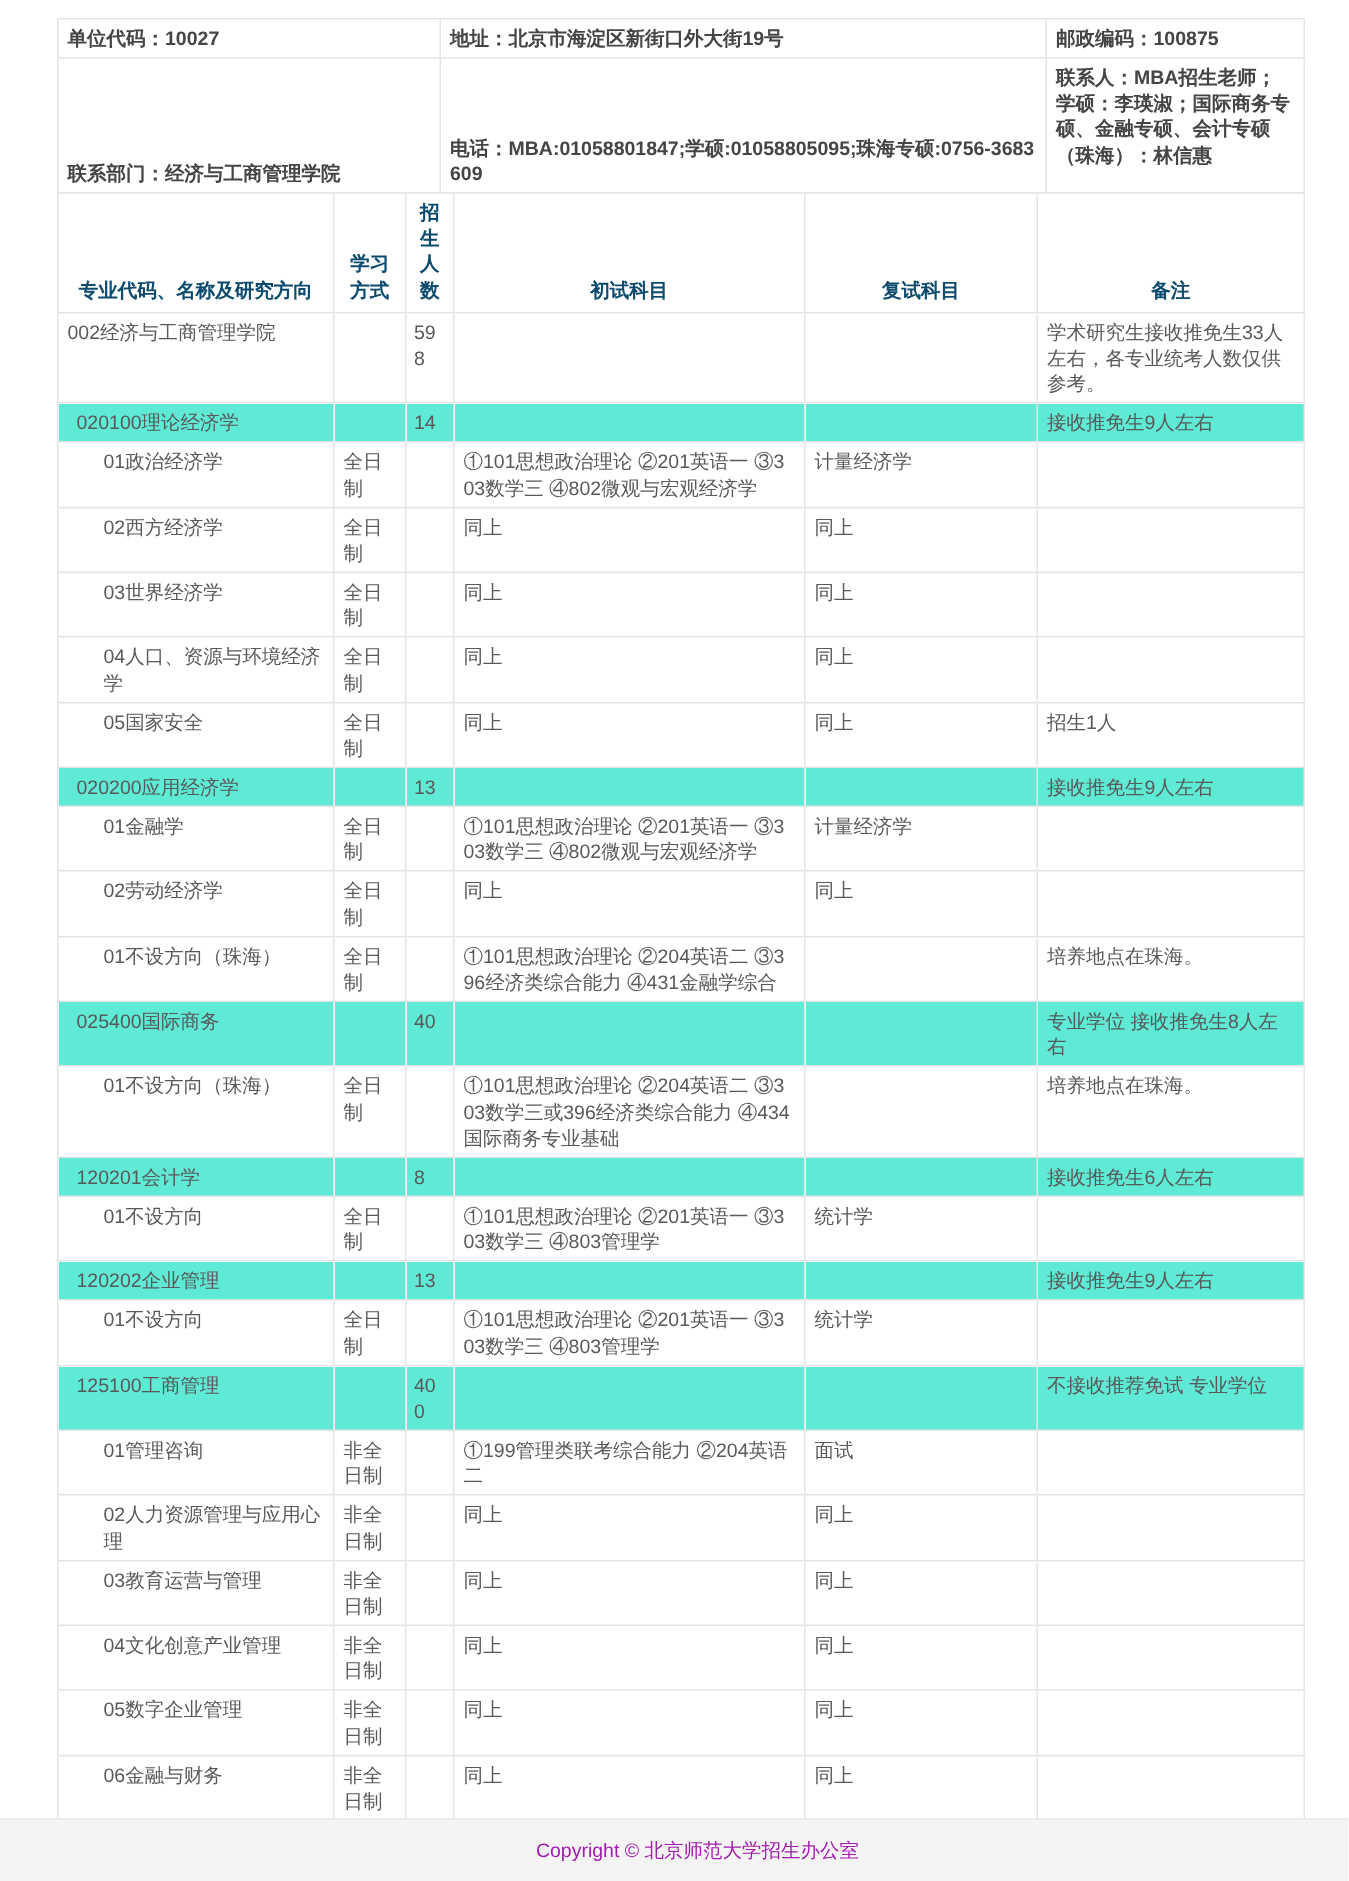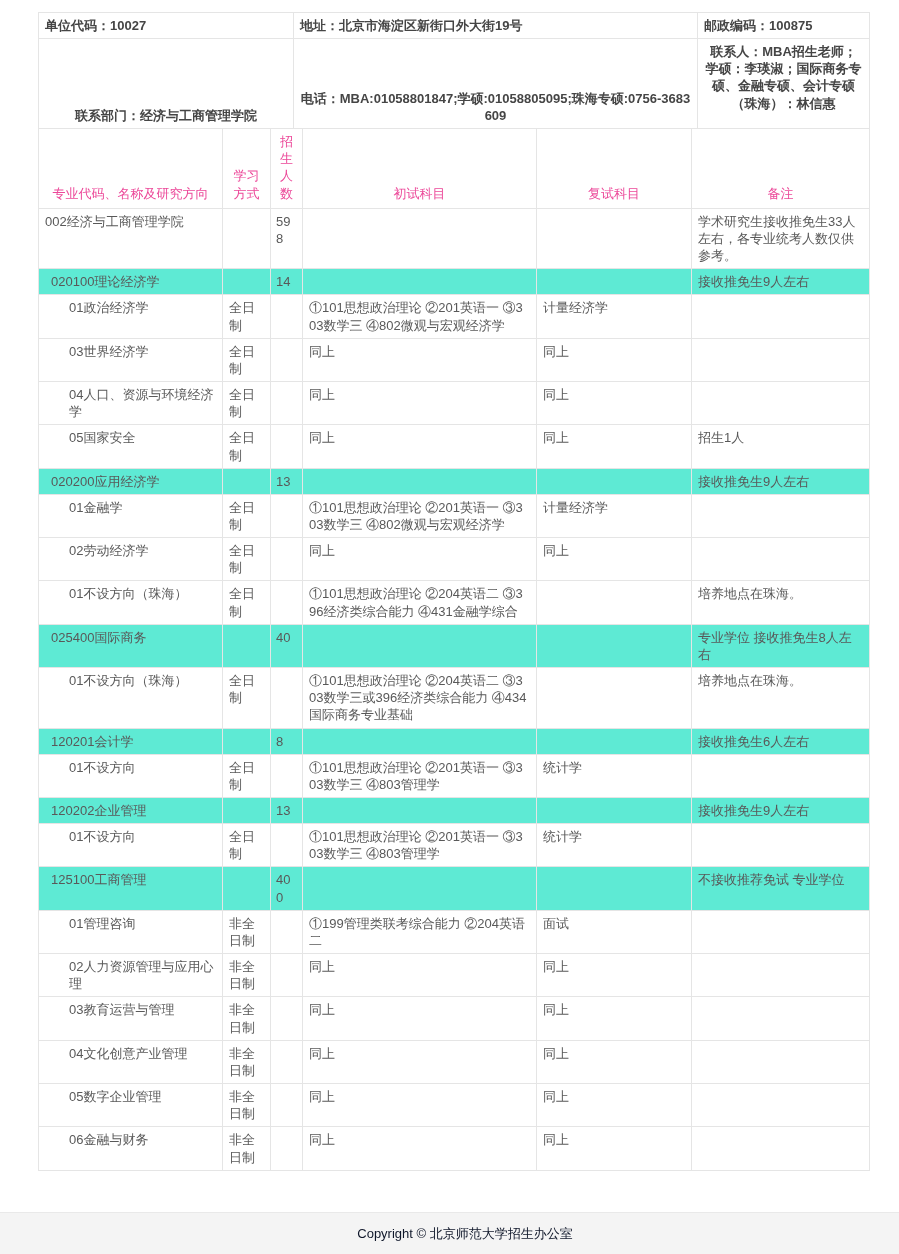--- a/index.html
+++ b/index.html
@@ -21,48 +21,48 @@
     line-height: 1.32;
     padding: 4px 6px;
     vertical-align: top;
     word-break: break-all;
     overflow: hidden;
   }
 
   
   .info td { font-weight: bold; color: #454545; }
   .info tr.r1 td { height: 26px; margin-left: 20px; }
-  .info tr.r2 td { height: 90px; vertical-align: bottom; text-align: center; }
+  .info tr.r2 td { height: 90px; vertical-align: bottom; }
   .info tr.r2 td.contact { vertical-align: top; }
 
   
   .main { margin-top: -1px; }
   .main thead td {
-    font-weight: normal; color: #ec4899;
+    font-weight: bold; color: #0c4a6e;
     height: 77px;
     vertical-align: bottom;
     text-align: center;
     padding-bottom: 6px;
   }
   .main tbody td { background: #ffffff; }
   .main tr.lvl-college td.name { padding-left: 6px; }
   .main tr.lvl-major td { background: #5eead4; }
   .main tr.lvl-major td.name { padding-left: 12px; }
   .main tr.lvl-direction td.name { padding-left: 30px; }
   .main tbody tr td.num { padding-left: 5px; }
 
   .footer {
     position: absolute;
     left: 0; top: 1212px;
     width: 899px; height: 42px;
     background: #f4f4f4;
     border-top: 1px solid #e9e9e9;
     display: flex; align-items: center; justify-content: center;
     font-size: 13px;
-    color: #0f172a;
+    color: #a21caf;
     padding-left: 31px;
   }
 </style>
 </head>
 <body>
 
 <div class="content">
 
   <table class="info">
     <colgroup>
@@ -122,20 +122,28 @@
         </tr>
         <tr class="lvl-direction">
           <td class="name">01政治经济学</td>
           <td class="study">全日制</td>
           <td class="num"></td>
           <td class="exam">①101思想政治理论 ②201英语一 ③303数学三 ④802微观与宏观经济学</td>
           <td class="retest">计量经济学</td>
           <td class="note"></td>
         </tr>
         <tr class="lvl-direction">
+          <td class="name">02西方经济学</td>
+          <td class="study">全日制</td>
+          <td class="num"></td>
+          <td class="exam">同上</td>
+          <td class="retest">同上</td>
+          <td class="note"></td>
+        </tr>
+        <tr class="lvl-direction">
           <td class="name">03世界经济学</td>
           <td class="study">全日制</td>
           <td class="num"></td>
           <td class="exam">同上</td>
           <td class="retest">同上</td>
           <td class="note"></td>
         </tr>
         <tr class="lvl-direction">
           <td class="name">04人口、资源与环境经济学</td>
           <td class="study">全日制</td>

